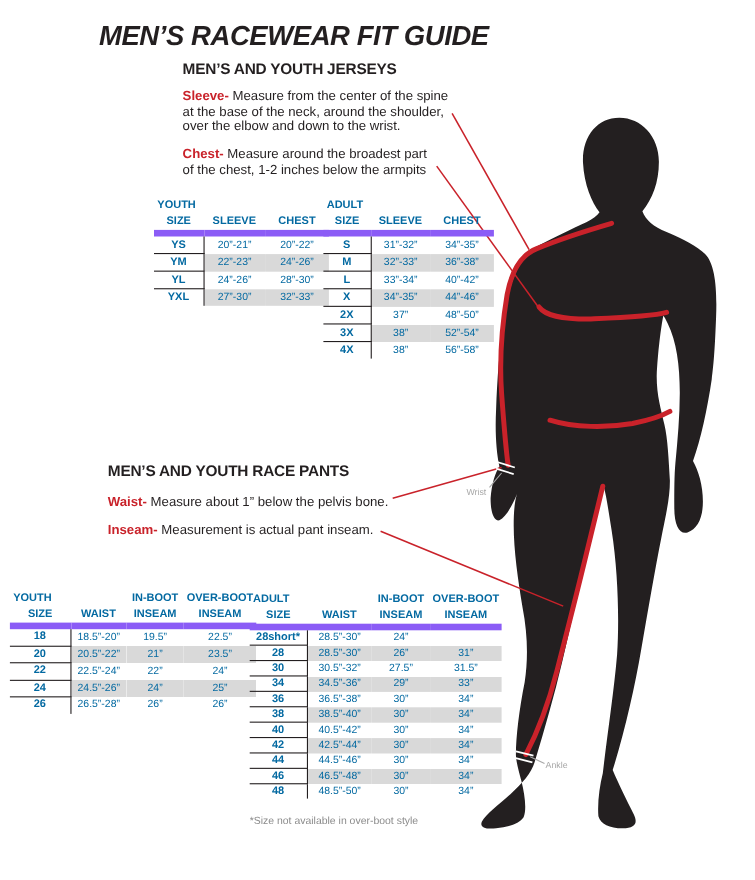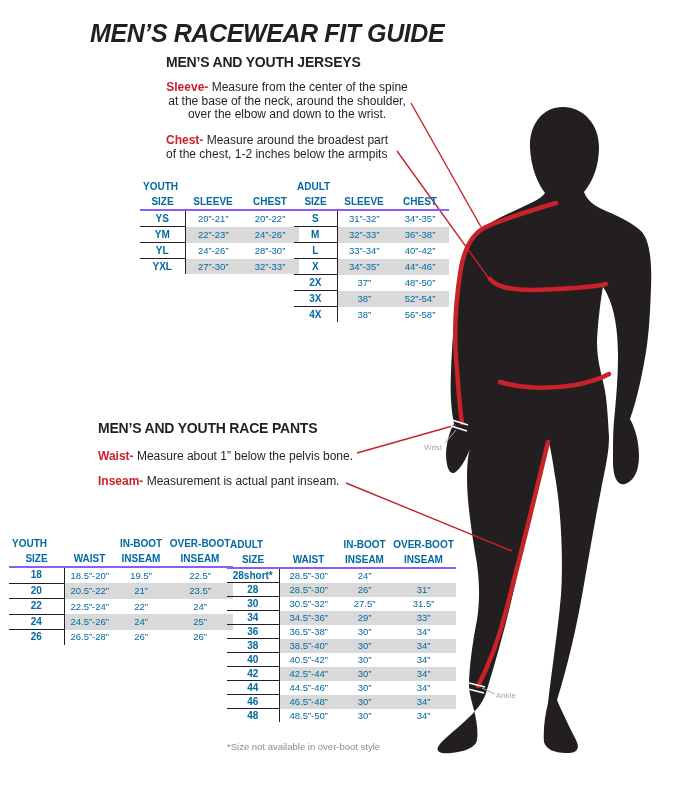--- a/index.html
+++ b/index.html
@@ -9,31 +9,31 @@
   #diagram{position:absolute;left:0;top:0;z-index:0;}
   .z{z-index:2;}
 
   #title{left:90px;top:19px;font-size:25px;font-weight:800;font-style:italic;
          letter-spacing:-0.4px;white-space:nowrap;}
   .section-heading{font-size:14px;font-weight:bold;letter-spacing:-0.2px;white-space:nowrap;}
   #jersey-heading{left:166px;top:54px;}
   #pants-heading{left:98px;top:420px;}
   .para{font-size:12px;line-height:13.5px;}
   .para .lead{color:#c9222a;font-weight:bold;}
-  #sleeve-para{left:166px;top:81px;width:242px;text-align:center;}
+  #sleeve-para{left:166px;top:81px;width:242px;}
   #chest-para{left:166px;top:134px;width:224px;}
   #waist-para{left:98px;top:450px;white-space:nowrap;}
   #inseam-para{left:98px;top:475px;white-space:nowrap;}
 
   .fit-table table{border-collapse:collapse;table-layout:fixed;color:#0369a1;}
   .fit-table th,.fit-table td{padding:0 2px;overflow:hidden;white-space:nowrap;}
   .fit-table tr.top th{font-size:10px;text-align:center;vertical-align:bottom;height:13px;padding-bottom:1px;}
   .fit-table tr.top th:first-child{text-align:left;padding-left:3px;}
   .fit-table tr.main th{font-size:10px;text-align:center;height:14px;vertical-align:bottom;
-                        border-bottom:2px solid #8b5cf6;padding-bottom:2px;}
+                        border-bottom:6px solid #8b5cf6;padding-bottom:2px;}
   .fit-table td{font-size:9.5px;text-align:center;line-height:1;}
   .fit-table td.size{font-size:10px;font-weight:bold;
                      border-bottom:1.5px solid #231f20;border-right:1.5px solid #231f20;}
   .fit-table tbody tr:last-child td.size{border-bottom:none;}
   .fit-table tbody tr:nth-child(even) td:not(.size){background:#d9d9d9;}
 
   #youth-jersey-table{left:140px;top:179px;}
   #adult-jersey-table{left:294px;top:179px;}
   #youth-pants-table{left:9px;top:536px;}
   #adult-pants-table{left:227px;top:537px;}

